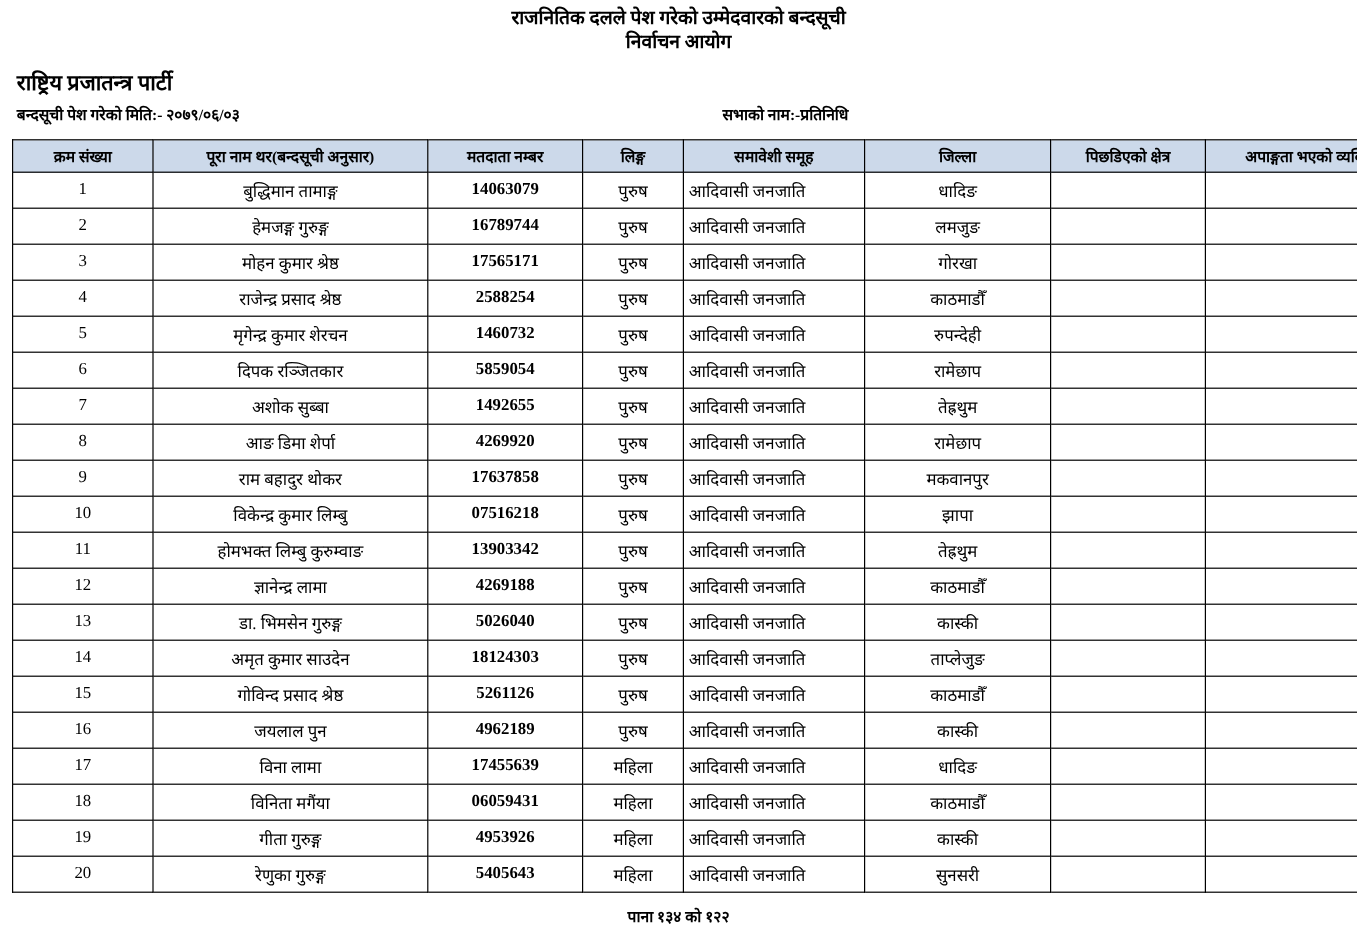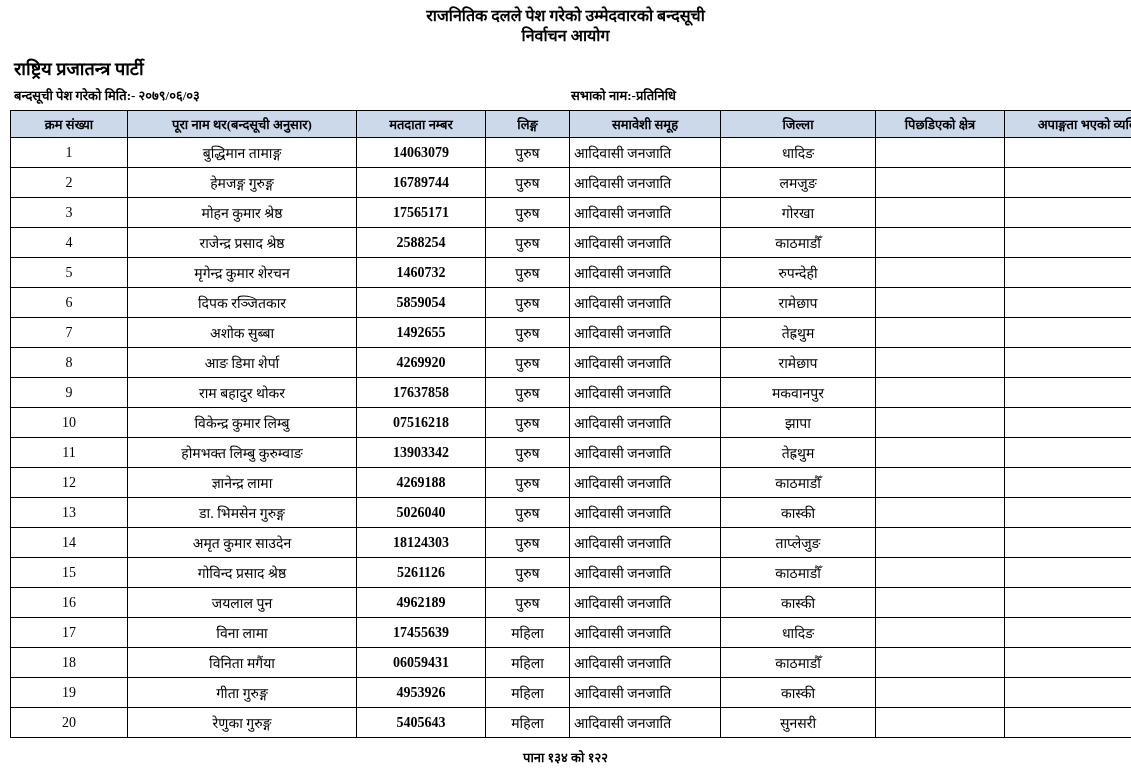--- a/index.html
+++ b/index.html
@@ -32,34 +32,34 @@
   }
   .party-name {
     margin-top: 10px;
     margin-left: 4px;
     font-weight: bold;
     font-size: 18px;
   }
   .meta-row {
     position: relative;
     margin-top: 6px;
-    margin-bottom: 6px;
+    margin-bottom: 12px;
     height: 18px;
     font-size: 13px;
   }
   .meta-left {
     position: absolute;
     left: 4px;
     top: 0;
     font-weight: bold;
     font-size: 13px;
   }
   .meta-right {
     position: absolute;
-    left: 561px;
+    left: 592px;
     top: 0;
     font-weight: bold;
     font-size: 13px;
   }
   table.candidates {
     border-collapse: collapse;
     width: 1111px;
     margin: 0 auto;
     table-layout: fixed;
   }

